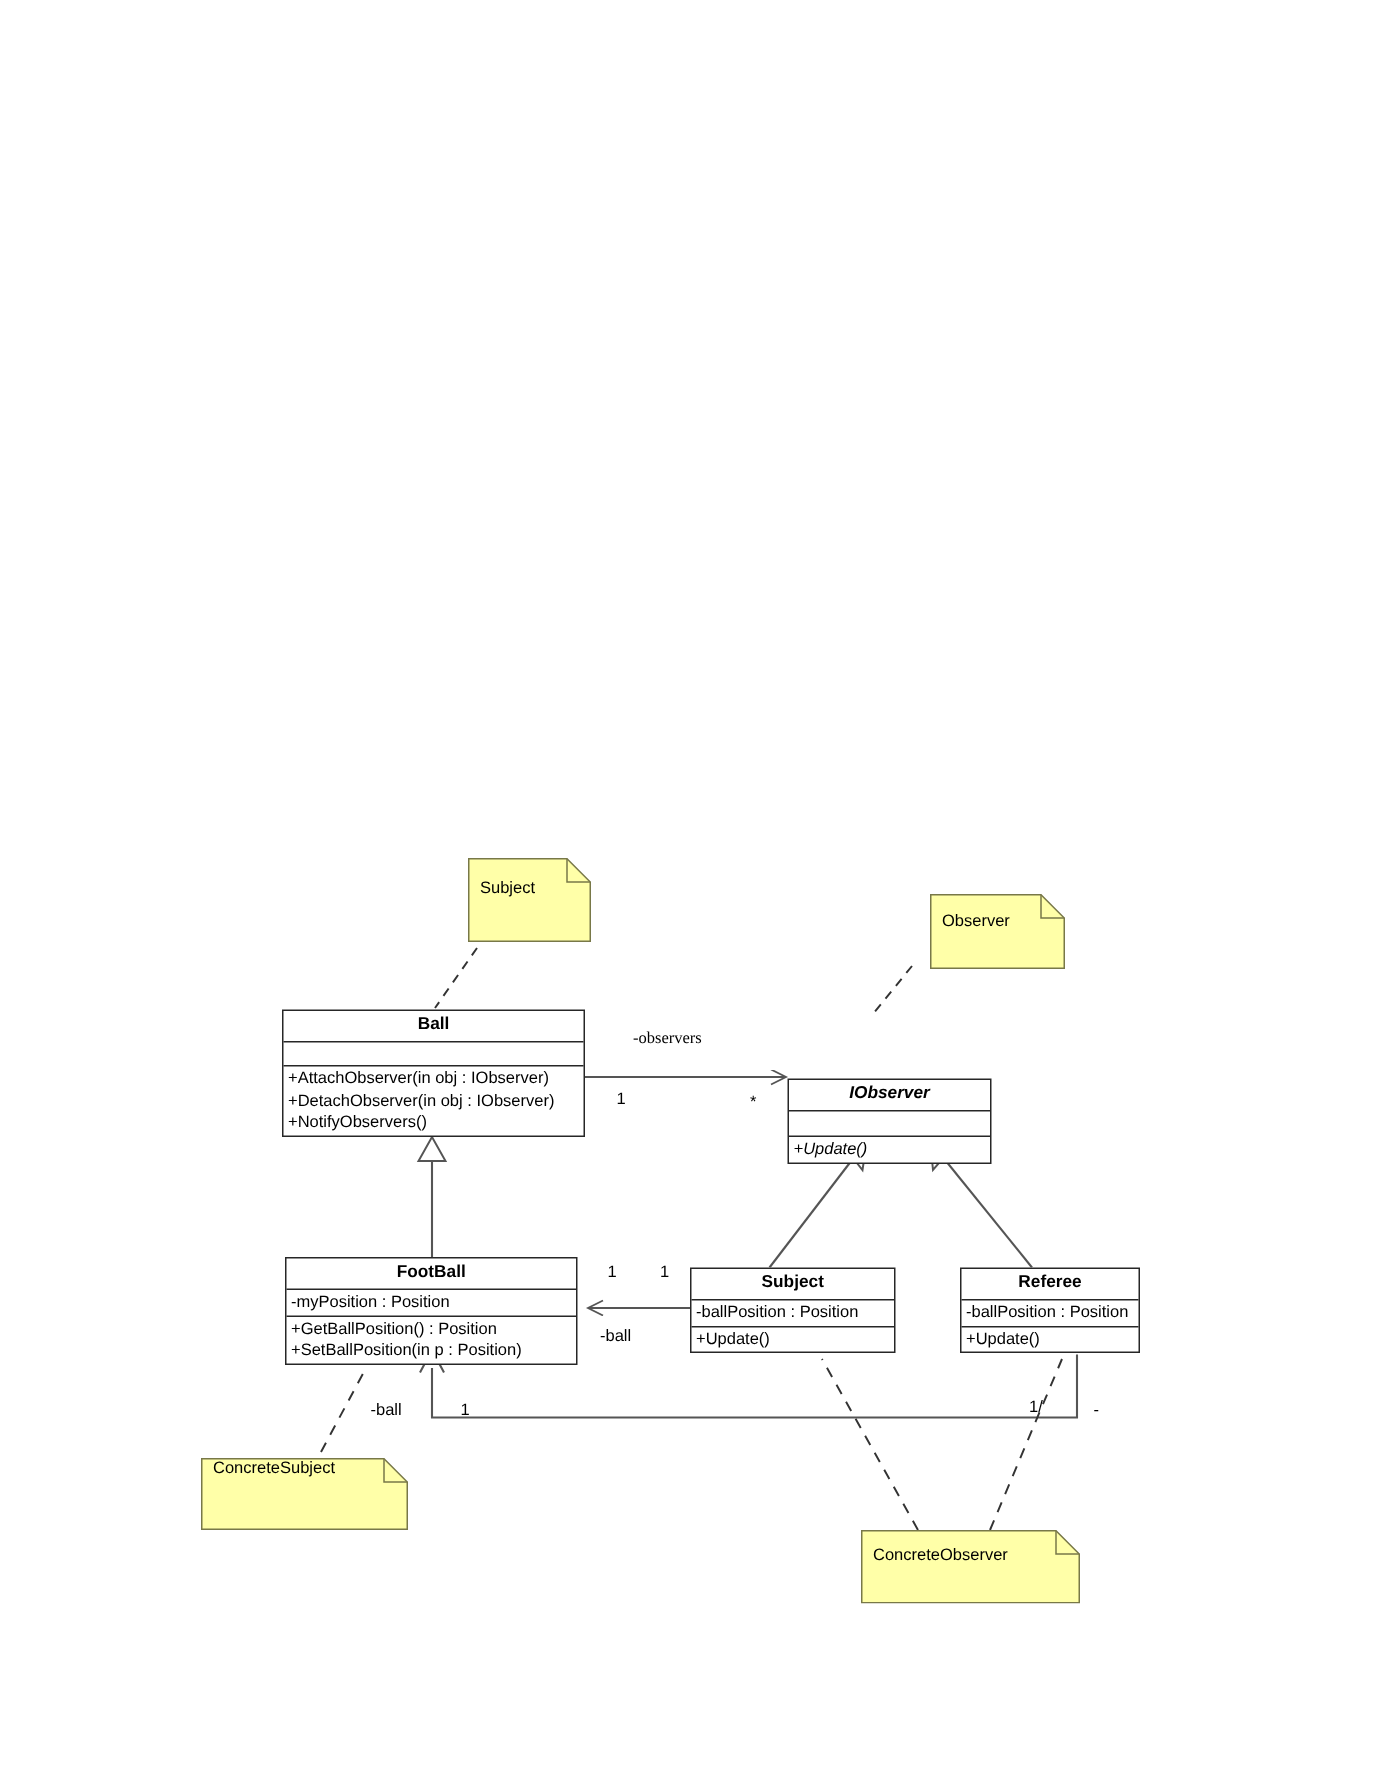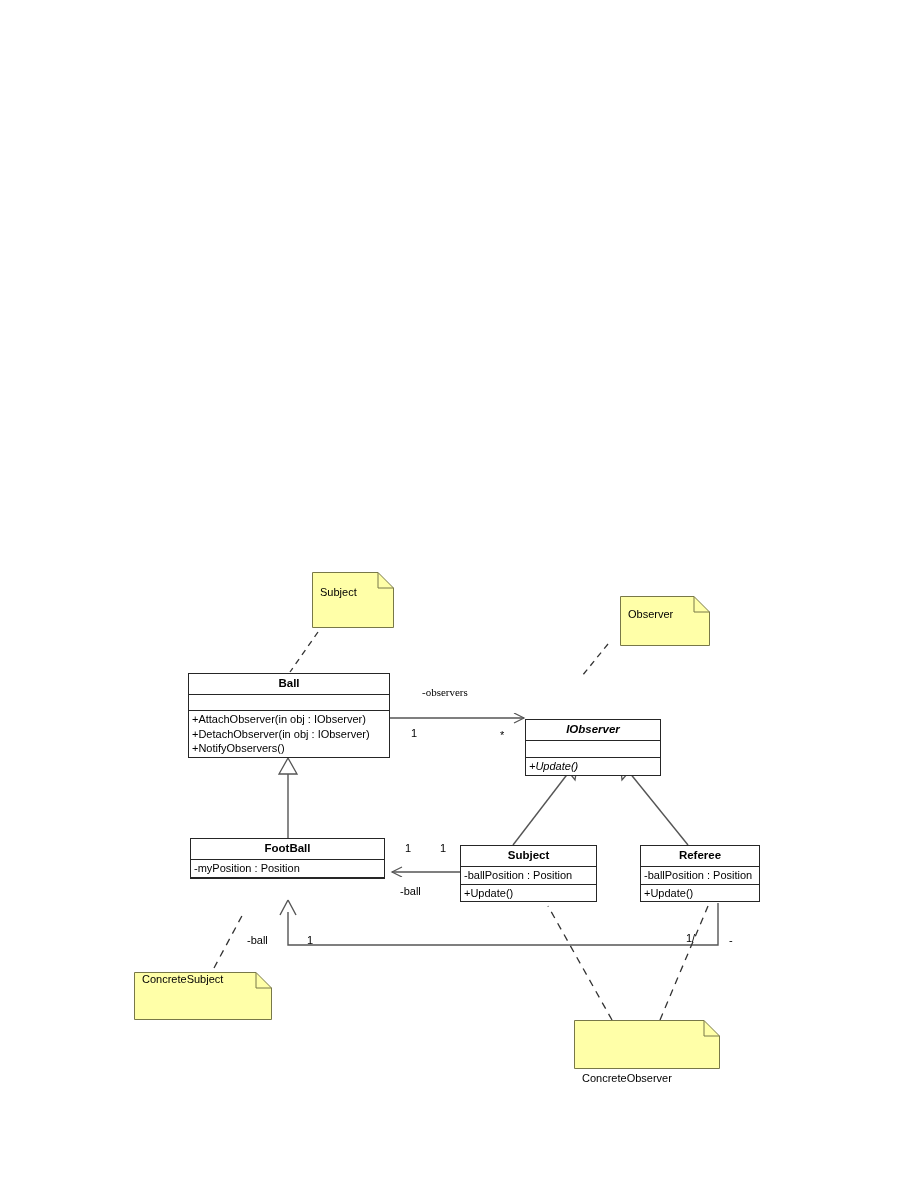--- a/index.html
+++ b/index.html
@@ -184,21 +184,21 @@
       <path d="M 122,0.5 L 122,16 L 137.5,16" fill="none" stroke="#787848" stroke-width="1"></path>
     </svg>
     <span class="note-label" style="top:1px;">ConcreteSubject</span>
   </div>
 
   <div class="uml-note" style="left:574px; top:1020px; width:146px; height:49px;">
     <svg class="note-shape" viewBox="0 0 146 49" preserveAspectRatio="none">
       <path d="M 0.5,0.5 L 130,0.5 L 145.5,16 L 145.5,48.5 L 0.5,48.5 Z" fill="#ffffA8" stroke="#787848" stroke-width="1"></path>
       <path d="M 130,0.5 L 130,16 L 145.5,16" fill="none" stroke="#787848" stroke-width="1"></path>
     </svg>
-    <span class="note-label" style="top:11px;margin-top:41px;">ConcreteObserver</span>
+    <span class="note-label" style="top:11px;">ConcreteObserver</span>
   </div>
 
   <div class="uml-class" style="left:188px; top:673px; width:202px;">
     <div class="uml-name">Ball</div>
     <div class="uml-compartment empty"></div>
     <div class="uml-compartment last">
       <div class="uml-feature">+AttachObserver(in obj : IObserver)</div>
       <div class="uml-feature">+DetachObserver(in obj : IObserver)</div>
       <div class="uml-feature">+NotifyObservers()</div>
     </div>
@@ -211,20 +211,24 @@
       <div class="uml-feature italic">+Update()</div>
     </div>
   </div>
 
 
   <div class="uml-class" style="left:190px; top:838px; width:195px;">
     <div class="uml-name">FootBall</div>
     <div class="uml-compartment">
       <div class="uml-feature">-myPosition : Position</div>
     </div>
+    <div class="uml-compartment last">
+      <div class="uml-feature">+GetBallPosition() : Position</div>
+      <div class="uml-feature">+SetBallPosition(in p : Position)</div>
+    </div>
   </div>
 
   <div class="uml-class" style="left:460px; top:845px; width:137px;">
     <div class="uml-name">Subject</div>
     <div class="uml-compartment">
       <div class="uml-feature">-ballPosition : Position</div>
     </div>
     <div class="uml-compartment last">
       <div class="uml-feature">+Update()</div>
     </div>

